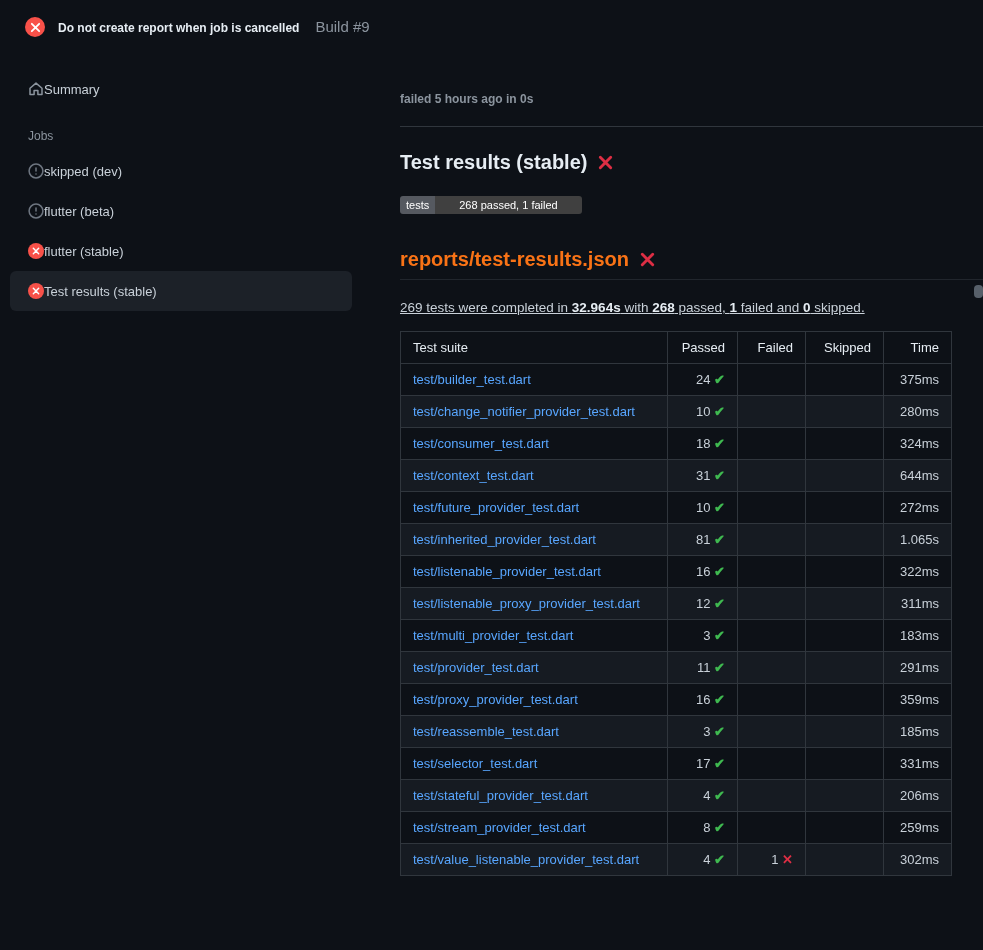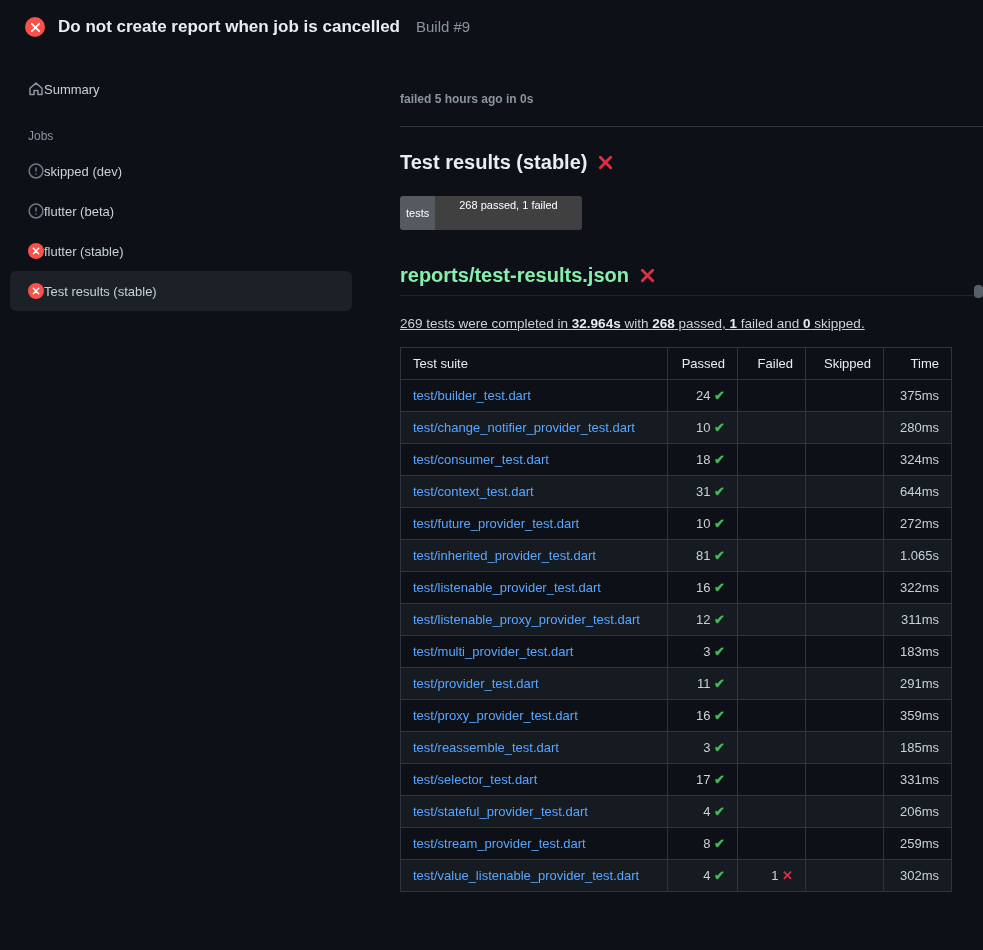--- a/index.html
+++ b/index.html
@@ -4,21 +4,21 @@
 <style>
   * { margin:0; padding:0; box-sizing:border-box; }
   html,body { width:983px; height:950px; background:#0d1117; color:#c9d1d9;
               font-family:"Liberation Sans", sans-serif; overflow:hidden; }
 
   
   .top-header { display:flex; align-items:center; gap:13px; padding:17px 24px 14px 25px; }
   .x-circle { width:20px; height:20px; border-radius:50%; background:#f85149;
               display:flex; align-items:center; justify-content:center; flex-shrink:0; }
   .x-circle svg { display:block; }
-  .page-title { font-size:17px; font-weight:700; color:#e6edf3; }
+  .page-title { font-size:12px; font-weight:700; color:#e6edf3; }
   .build-no { font-size:15px; font-weight:400; color:#8b949e; margin-left:16px; }
 
   
   .layout { display:flex; align-items:flex-start; }
 
   
   .sidebar { width:380px; flex-shrink:0; padding-top:18px; }
   .side-item { display:flex; align-items:center; margin:0 28px 0 10px;
                padding:0 18px; height:40px; border-radius:6px; font-size:13px;
                color:#c9d1d9; cursor:pointer; }
@@ -34,26 +34,26 @@
   .breadcrumb { font-size:13.5px; font-weight:700; color:#e6edf3; }
   .status-line { margin-top:6px; font-size:12px; color:#8b949e;font-weight:bold; }
   .divider { border:0; border-top:1px solid #30363d; margin:20px 0 0 0; }
 
   h2.check-title { margin-top:24px; font-size:20px; font-weight:700; color:#e6edf3;
                    display:flex; align-items:center; gap:10px; }
   .big-x { flex-shrink:0; }
 
   .badge { display:inline-flex; margin-top:22px; border-radius:3px; overflow:hidden;
            font-size:11px; line-height:18px; }
-  .badge-label { background:#555960; color:#ffffff; padding:8px 6px; }
+  .badge-label { background:#555960; color:#ffffff; padding:0 6px; }
   .badge-value { background:#404040; color:#ffffff; padding:0 24px; }
 
   h2.report-title { margin-top:34px; padding-bottom:8px; border-bottom:1px solid #21262d;
                     font-size:20px; font-weight:700; display:flex; align-items:center; gap:10px; }
-  h2.report-title a { color:#86efac; text-decoration:none; }
+  h2.report-title a { color:#f97316; text-decoration:none; }
 
   .summary-line { margin-top:20px; font-size:13.5px; color:#c9d1d9;text-decoration:underline; }
   .summary-line b { color:#e6edf3; font-weight:700; }
 
   table { border-collapse:collapse; margin-top:16px; font-size:13px; table-layout:fixed; }
   th, td { border:1px solid #30363d; padding:8px 12px; text-align:right; white-space:nowrap;
            overflow:hidden; }
   th { color:#e6edf3; font-weight:400; }
   th:first-child, td:first-child { text-align:left; }
   col.c-suite  { width:267px; }

